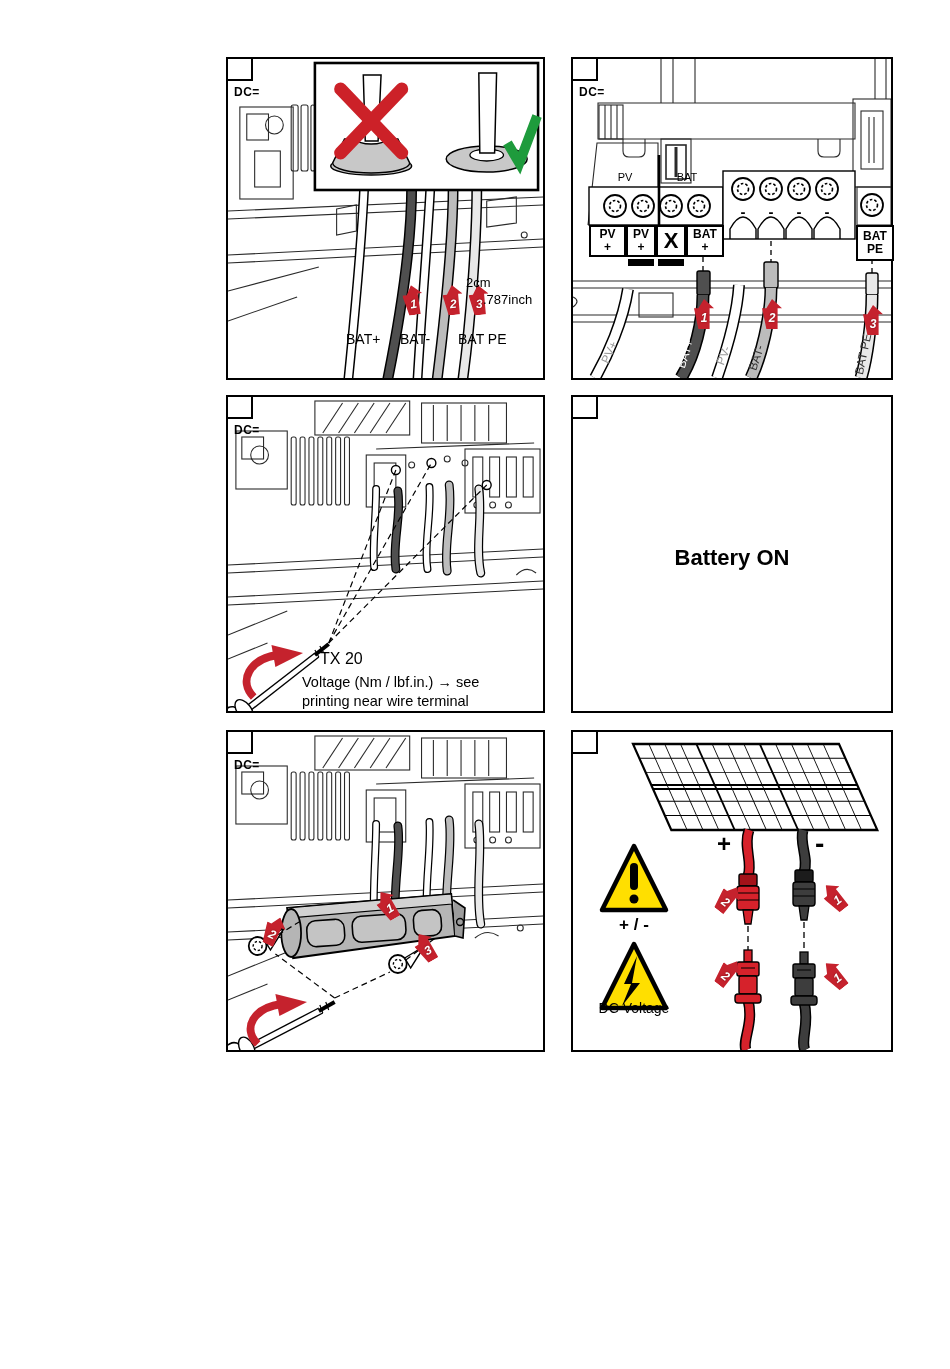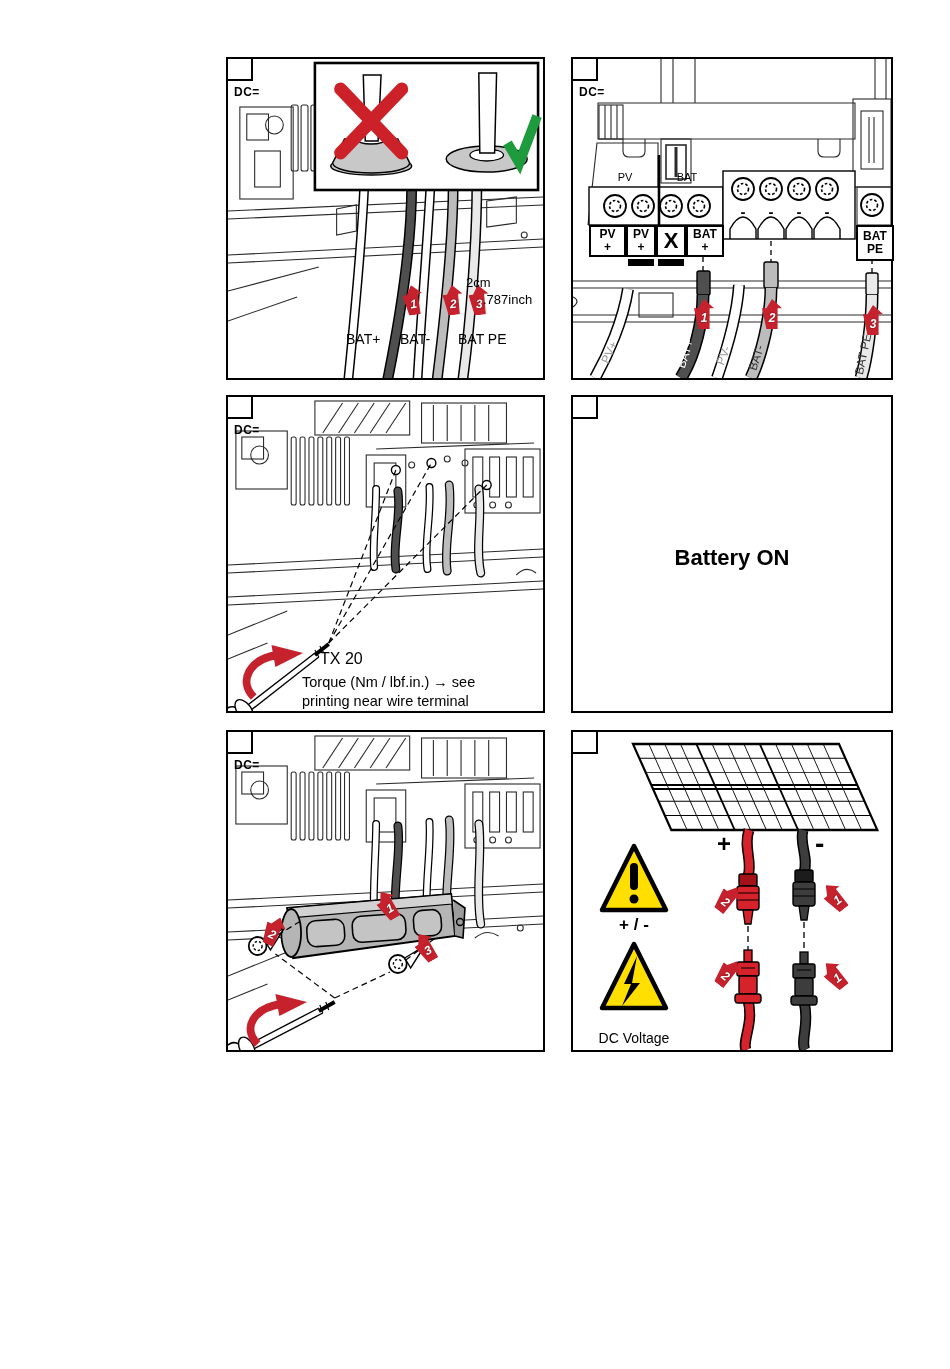--- a/index.html
+++ b/index.html
@@ -329,21 +329,21 @@
         </g>
       </g>
       <g>
         <path d="M26,300 C10,284 22,262 50,258" stroke="#c5222d" stroke-width="8" fill="none"></path>
         <polygon points="44,248 76,256 48,270" fill="#c5222d"></polygon>
       </g>
     </svg>
     <div class="corner-tab"></div>
     <div class="dc">DC=</div>
     <div class="lbl tool" style="left:92px; top:253px;">TX 20</div>
-    <div class="lbl note" style="left:74px; top:277px;">Torque (Nm / lbf.in.) → see</div>
+    <div class="lbl note" style="left:74px; top:277px;">Voltage (Nm / lbf.in.) → see</div>
     <div class="lbl note" style="left:74px; top:296px;">printing near wire terminal</div>
   </div>
 
   <div class="panel" style="left:571px; top:395px; width:322px; height:318px;">
     <div class="corner-tab"></div>
     <div class="status-big" style="top:148px;">Battery ON</div>
   </div>
 
   <div class="panel" style="left:226px; top:730px; width:319px; height:322px;">
     <svg class="art" viewBox="0 0 319 318" preserveAspectRatio="none">
@@ -553,16 +553,16 @@
     <div class="arr" style="left:145px; top:226px; transform:rotate(38deg);">
         <span>2</span>
       </div>
     <div class="arr" style="left:252px; top:150px; transform:rotate(-38deg);">
         <span>1</span>
       </div>
     <div class="arr" style="left:252px; top:228px; transform:rotate(-38deg);">
         <span>1</span>
       </div>
     <div class="warnlbl" style="left:26px; top:183px; width:70px; font-weight:bold; font-size:17px;">+ / -</div>
-    <div class="warnlbl" style="left:11px; top:298px; width:100px; font-size:14px;">DC Voltage</div>
+    <div class="warnlbl" style="left:11px; top:268px; width:100px; font-size:14px;">DC Voltage</div>
   </div>
 
 </div>
 
 </body></html>

